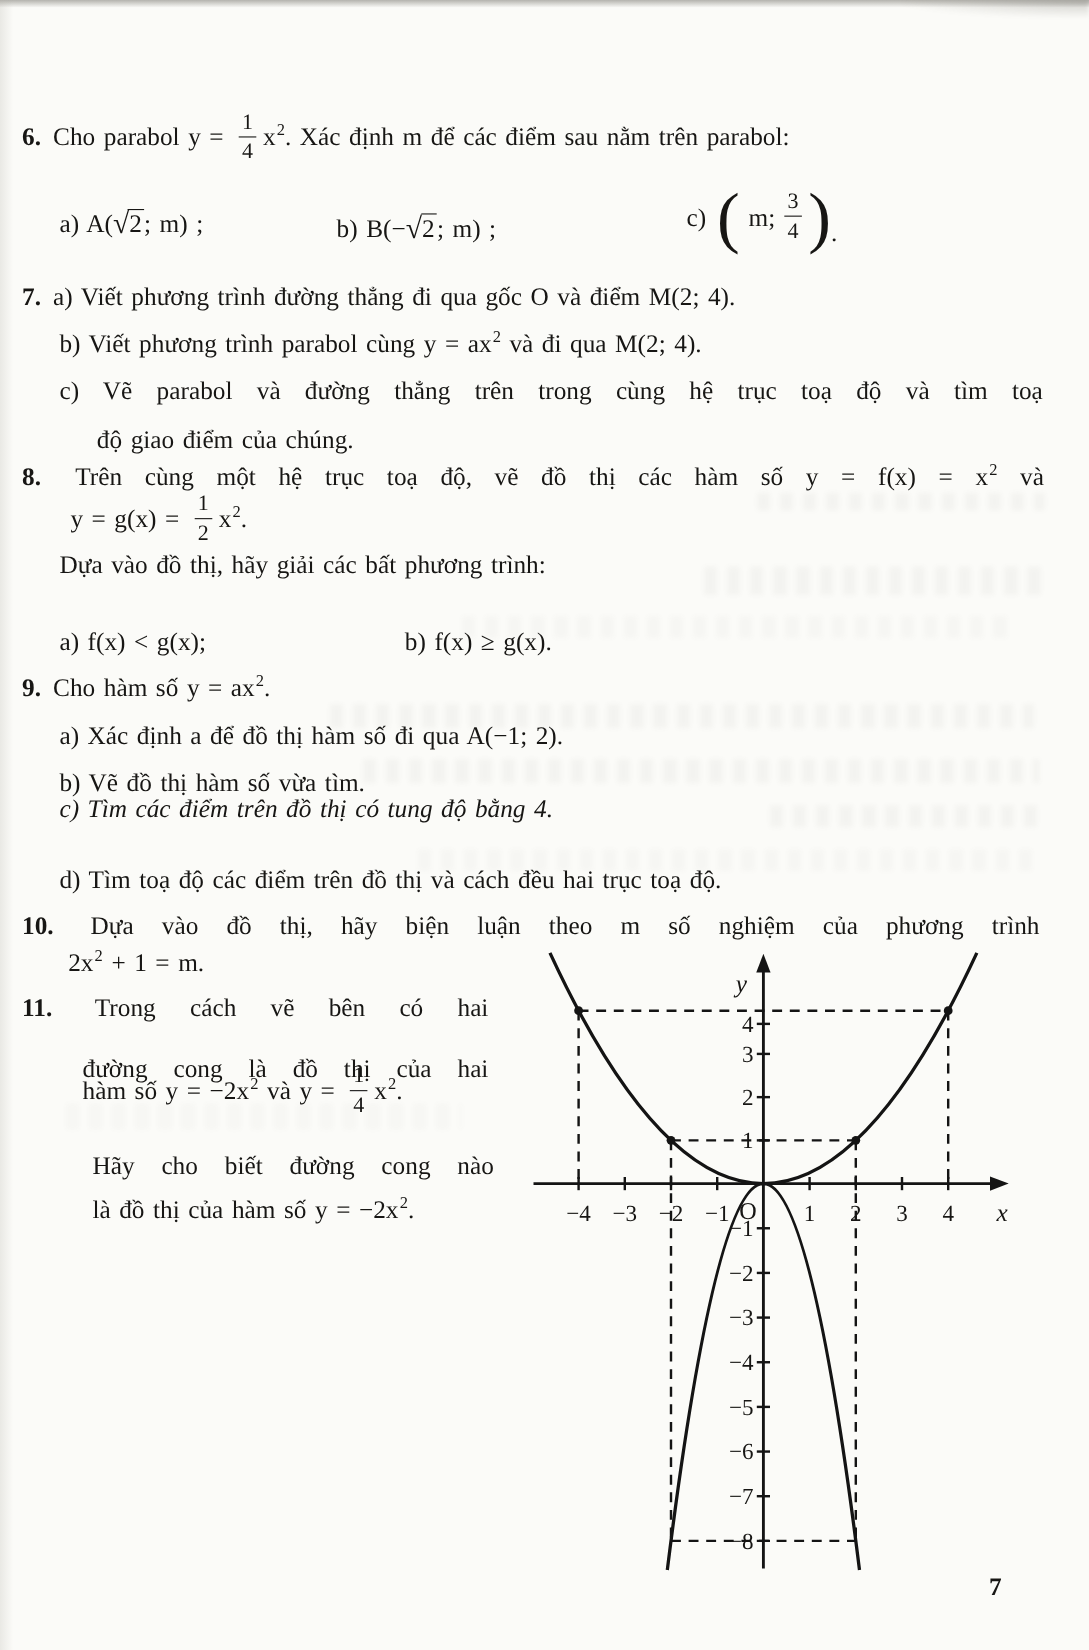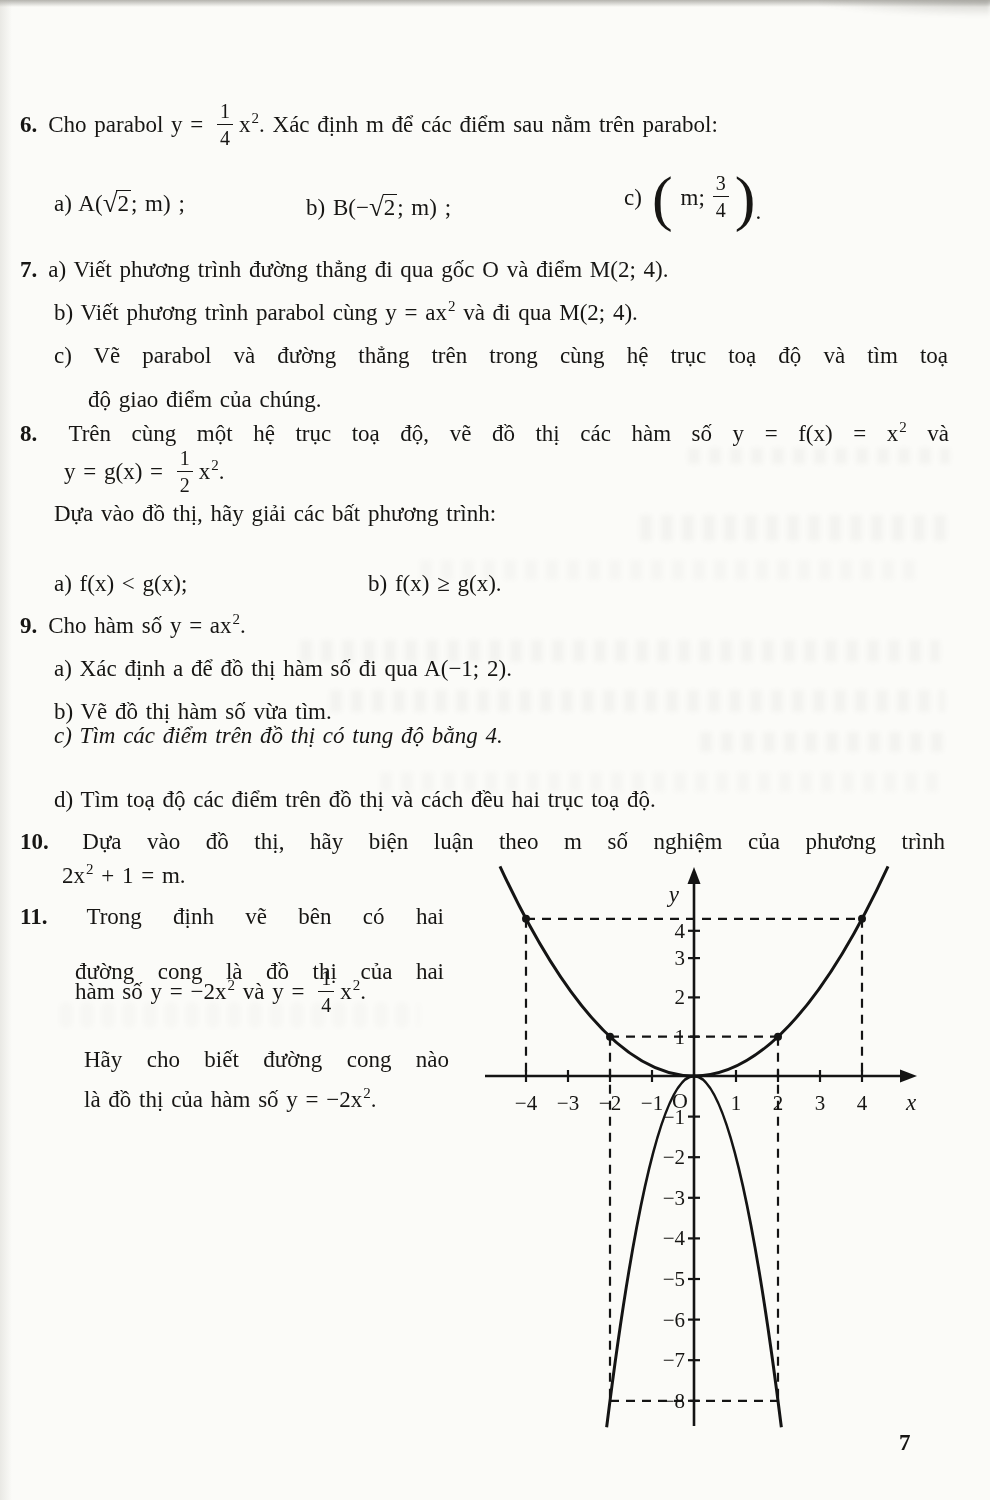--- a/index.html
+++ b/index.html
@@ -119,21 +119,21 @@
 <div class="ln just" style="left:20px;top:822px;width:925px;">
   <span class="pn" style="margin-right:8px;">10.</span>
   <span>Dựa vào đồ thị, hãy biện luận theo m số nghiệm của phương trình</span>
 </div>
 <div class="ln" style="left:62px;top:856px;">
   <span>2x</span><span class="sup">2</span><span> + 1 = m.</span>
 </div>
 
 <div class="ln just" style="left:20px;top:897px;width:424px;">
   <span class="pn" style="margin-right:8px;">11.</span>
-  <span>Trong định vẽ bên có hai</span>
+  <span>Trong cách vẽ bên có hai</span>
 </div>
 <div class="ln just" style="left:75px;top:935px;width:369px;margin-top:17px;">
   <span>đường cong là đồ thị của hai</span>
 </div>
 <div class="ln" style="left:75px;top:960px;line-height:64px;">
   <span>hàm số y = −2x</span><span class="sup">2</span><span> và y =</span>
   <span class="frac"><span class="fn">1</span><span class="fd">4</span></span><span>x</span><span class="sup">2</span><span>.</span>
 </div>
 <div class="ln just" style="left:84px;top:1040px;width:365px;">
   <span>Hãy cho biết đường cong nào</span>

